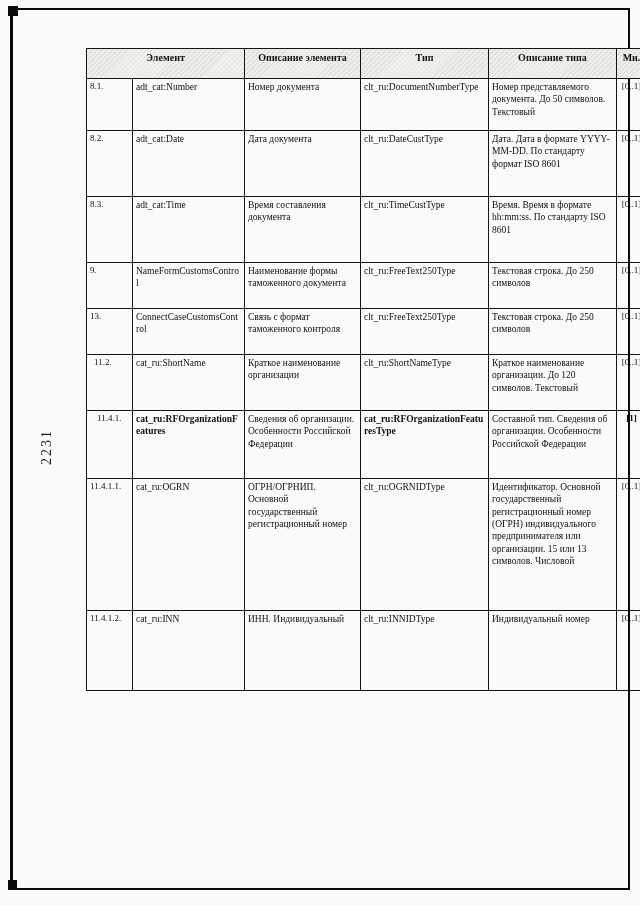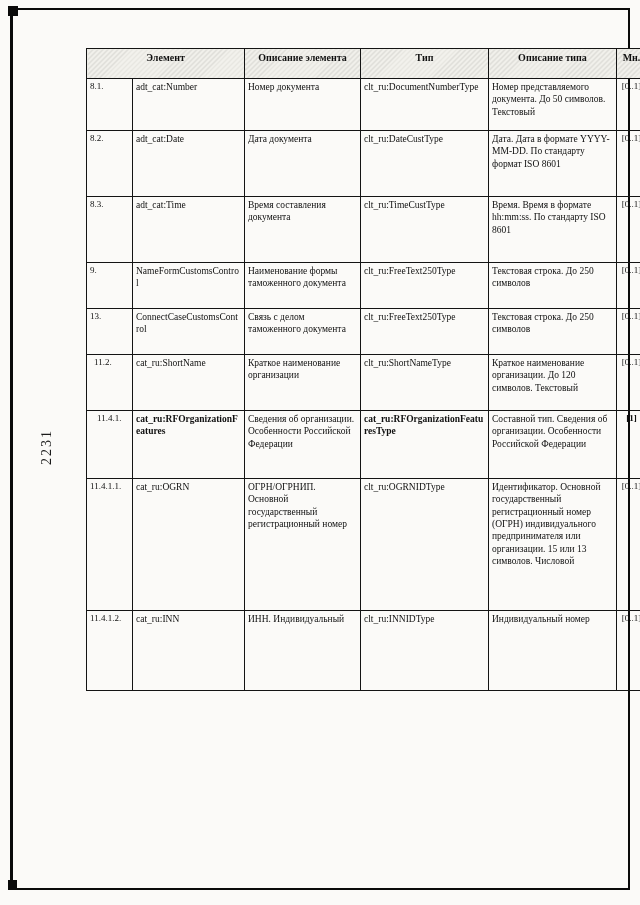--- a/index.html
+++ b/index.html
@@ -114,21 +114,21 @@
           <td class="num">9.</td>
           <td class="el">NameFormCustomsControl</td>
           <td class="ed">Наименование формы таможенного документа</td>
           <td class="ty">clt_ru:FreeText250Type</td>
           <td class="td2">Текстовая строка. До 250 символов</td>
           <td class="mu">[0..1]</td>
         </tr>
         <tr style="height:46px">
           <td class="num">13.</td>
           <td class="el">ConnectCaseCustomsControl</td>
-          <td class="ed">Связь с делом таможенного документа</td>
+          <td class="ed">Связь с формат таможенного контроля</td>
           <td class="ty">clt_ru:FreeText250Type</td>
           <td class="td2">Текстовая строка. До 250 символов</td>
           <td class="mu">[0..1]</td>
         </tr>
         <tr style="height:56px">
           <td class="num i1">11.2.</td>
           <td class="el">cat_ru:ShortName</td>
           <td class="ed">Краткое наименование организации</td>
           <td class="ty">clt_ru:ShortNameType</td>
           <td class="td2">Краткое наименование организации. До 120 символов. Текстовый</td>

